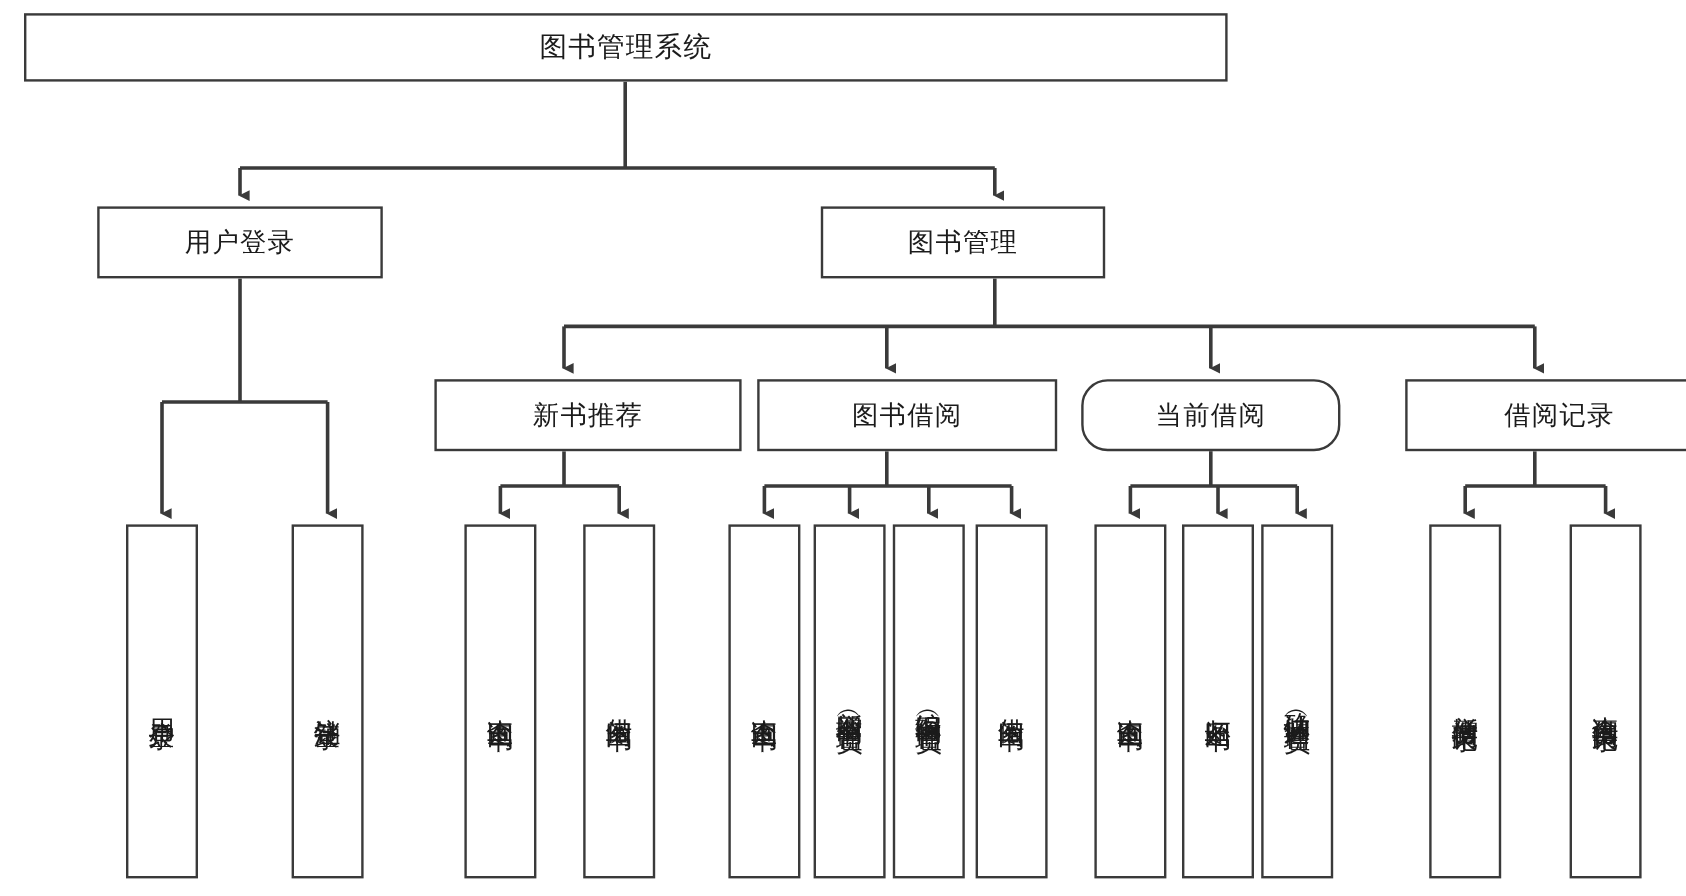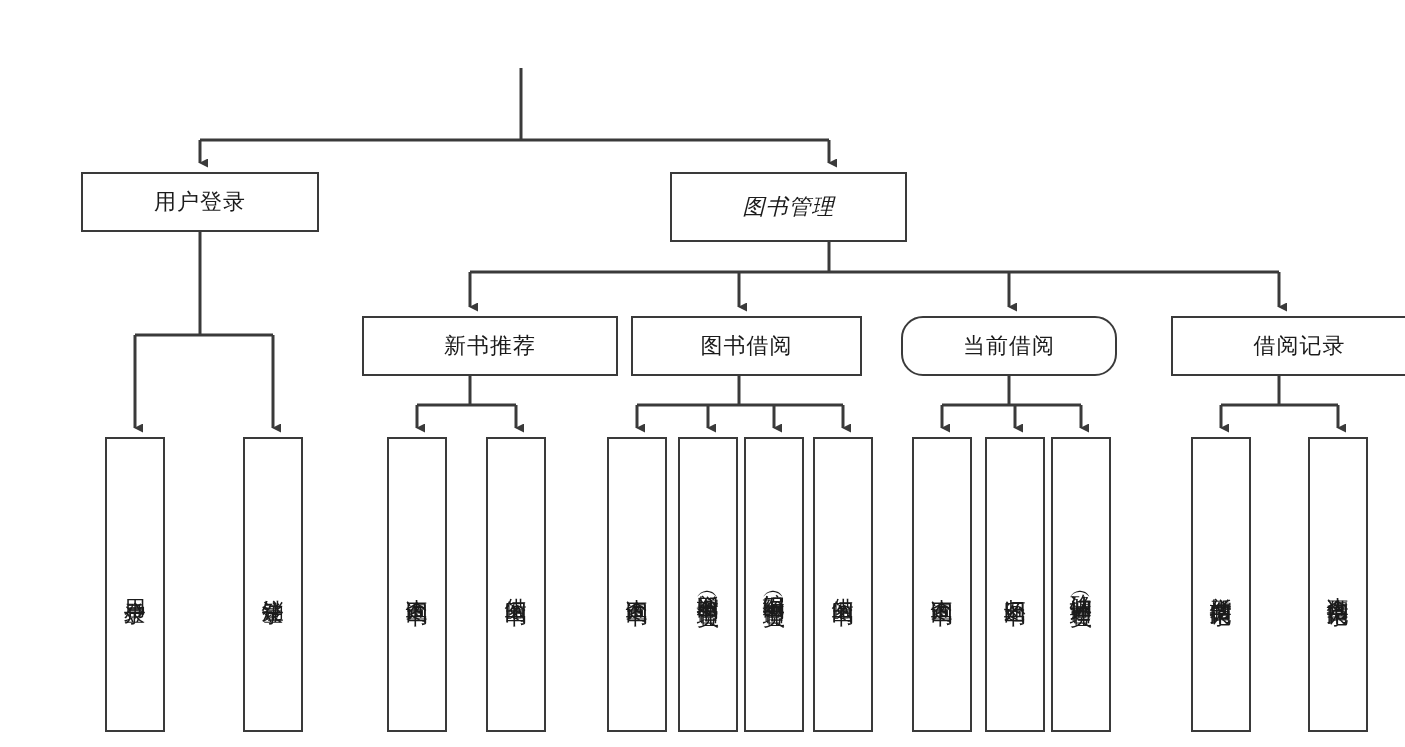--- a/index.html
+++ b/index.html
@@ -115,32 +115,35 @@
         <path d="M942,405 L942,428" marker-end="url(#arrowhead)"></path>
         <path d="M1015,405 L1015,428" marker-end="url(#arrowhead)"></path>
         <path d="M1081,405 L1081,428" marker-end="url(#arrowhead)"></path>
         <path d="M1279,376 L1279,405"></path>
         <path d="M1221,405 L1338,405"></path>
         <path d="M1221,405 L1221,428" marker-end="url(#arrowhead)"></path>
         <path d="M1338,405 L1338,428" marker-end="url(#arrowhead)"></path>
       </g>
   </svg>
 
+  <div class="node root horiz" id="node-root" style="left: 20px; top: 11px; width: 1003px; height: 57px;">
+    <span class="lbl">图书管理系统</span>
+  </div>
 
   <div id="node-layer">
       <div class="node horiz" id="node-user-login" style="left: 81px; top: 172px; width: 238px; height: 60px;">
         <span class="lbl">用户登录</span>
       </div>
-      <div class="node horiz" id="node-book-manage" style="left: 670px; top: 172px; width: 237px; height: 70px; font-style: italic;">
+      <div class="node horiz" id="node-book-manage" style="left: 684px; top: 172px; width: 237px; height: 60px;">
         <span class="lbl">图书管理</span>
       </div>
       <div class="node horiz" id="node-new-book-recommend" style="left: 362px; top: 316px; width: 256px; height: 60px;">
         <span class="lbl">新书推荐</span>
       </div>
-      <div class="node horiz" id="node-book-borrow" style="left: 631px; top: 316px; width: 231px; height: 60px;">
+      <div class="node horiz" id="node-book-borrow" style="left: 631px; top: 316px; width: 250px; height: 60px;">
         <span class="lbl">图书借阅</span>
       </div>
       <div class="node horiz" id="node-current-borrow" style="left: 901px; top: 316px; width: 216px; height: 60px; border-radius: 22px;">
         <span class="lbl">当前借阅</span>
       </div>
       <div class="node horiz" id="node-borrow-record" style="left: 1171px; top: 316px; width: 257px; height: 60px;">
         <span class="lbl">借阅记录</span>
       </div>
       <div class="node vert" id="node-leaf-user-login" style="left: 105px; top: 437px; width: 60px; height: 295px;">
         <span class="lbl">用户登录</span>

